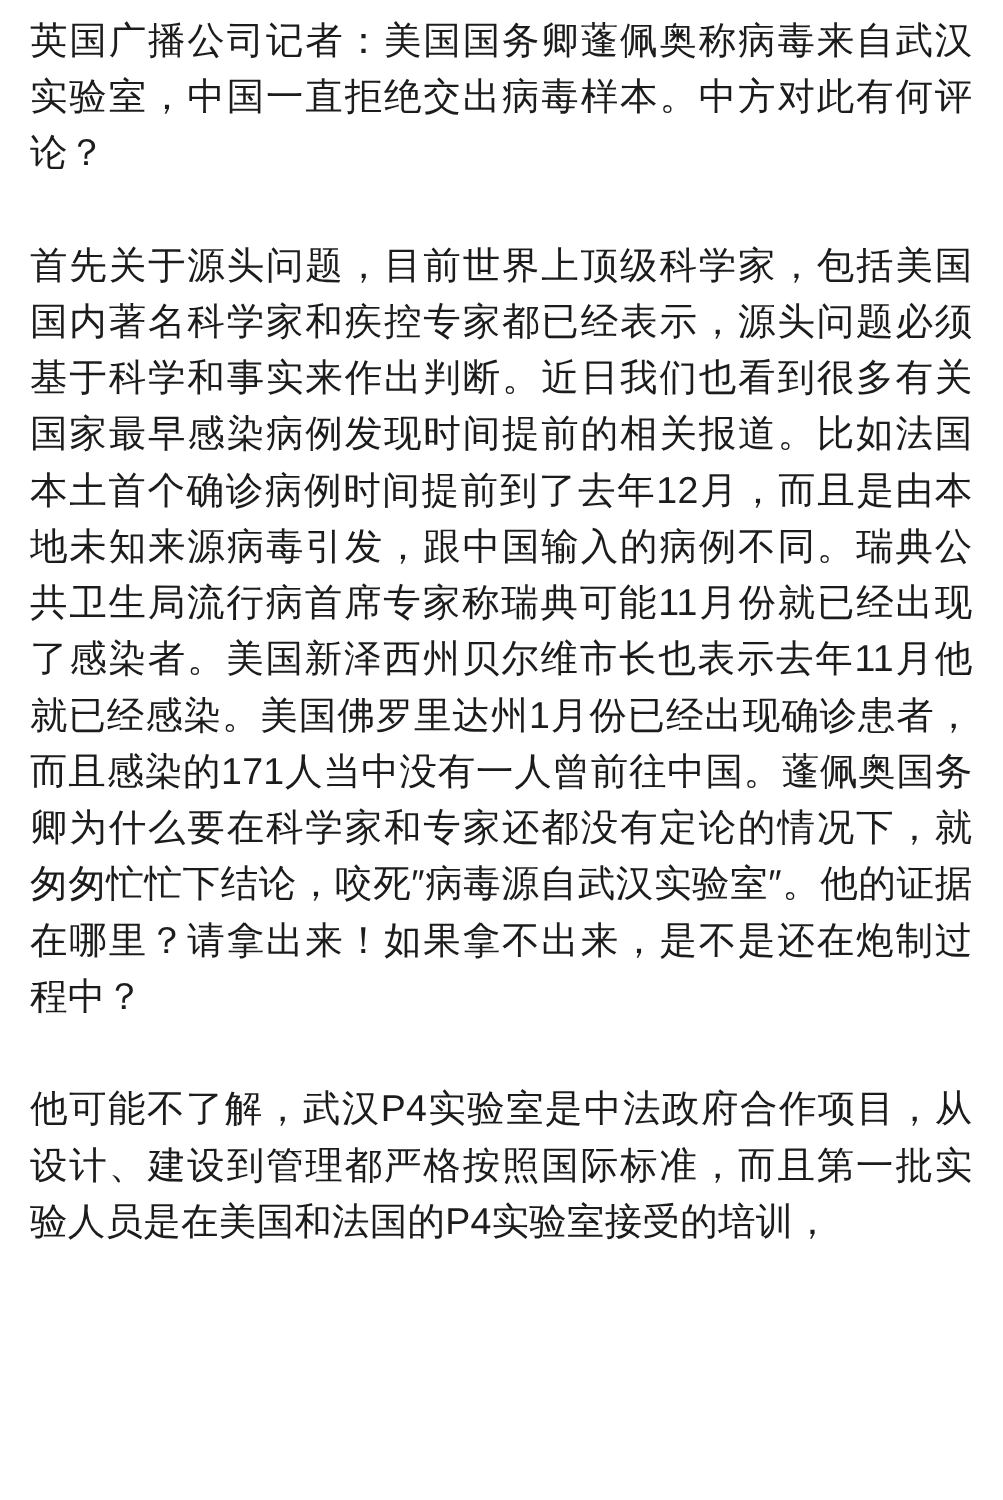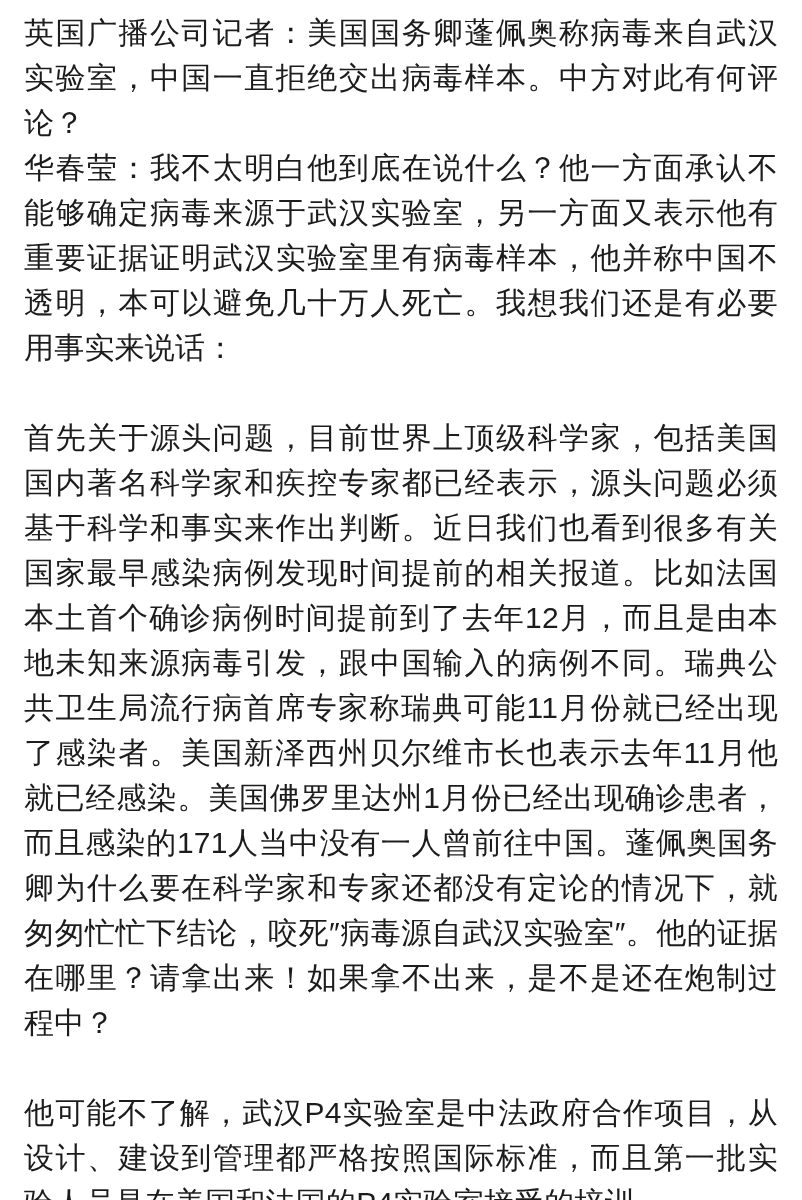--- a/index.html
+++ b/index.html
@@ -36,18 +36,17 @@
   }
   .spacer {
     height: 45px;
   }
 </style>
 </head>
 <body>
 
 <div id="page">
   <p class="para">英国广播公司记者：美国国务卿蓬佩奥称病毒来自武汉实验室，中国一直拒绝交出病毒样本。中方对此有何评论？</p>
-  <p class="para">华春莹：我不太明白他到底在说什么？他一方面承认不能够确定病毒来源于武汉实验室，另一方面又表示他有重要证据证明武汉实验室里有病毒样本，他并称中国不透明，本可以避免几十万人死亡。我想我们还是有必要用事实来说话：</p>
   <div class="spacer"></div>
   <p class="para">首先关于源头问题，目前世界上顶级科学家，包括美国国内著名科学家和疾控专家都已经表示，源头问题必须基于科学和事实来作出判断。近日我们也看到很多有关国家最早感染病例发现时间提前的相关报道。比如法国本土首个确诊病例时间提前到了去年12月，而且是由本地未知来源病毒引发，跟中国输入的病例不同。瑞典公共卫生局流行病首席专家称瑞典可能11月份就已经出现了感染者。美国新泽西州贝尔维市长也表示去年11月他就已经感染。美国佛罗里达州1月份已经出现确诊患者，而且感染的171人当中没有一人曾前往中国。蓬佩奥国务卿为什么要在科学家和专家还都没有定论的情况下，就匆匆忙忙下结论，咬死″病毒源自武汉实验室″。他的证据在哪里？请拿出来！如果拿不出来，是不是还在炮制过程中？</p>
   <div class="spacer"></div>
   <p class="para">他可能不了解，武汉P4实验室是中法政府合作项目，从设计、建设到管理都严格按照国际标准，而且第一批实验人员是在美国和法国的P4实验室接受的培训，</p>
 </div>
 
 </body></html>

